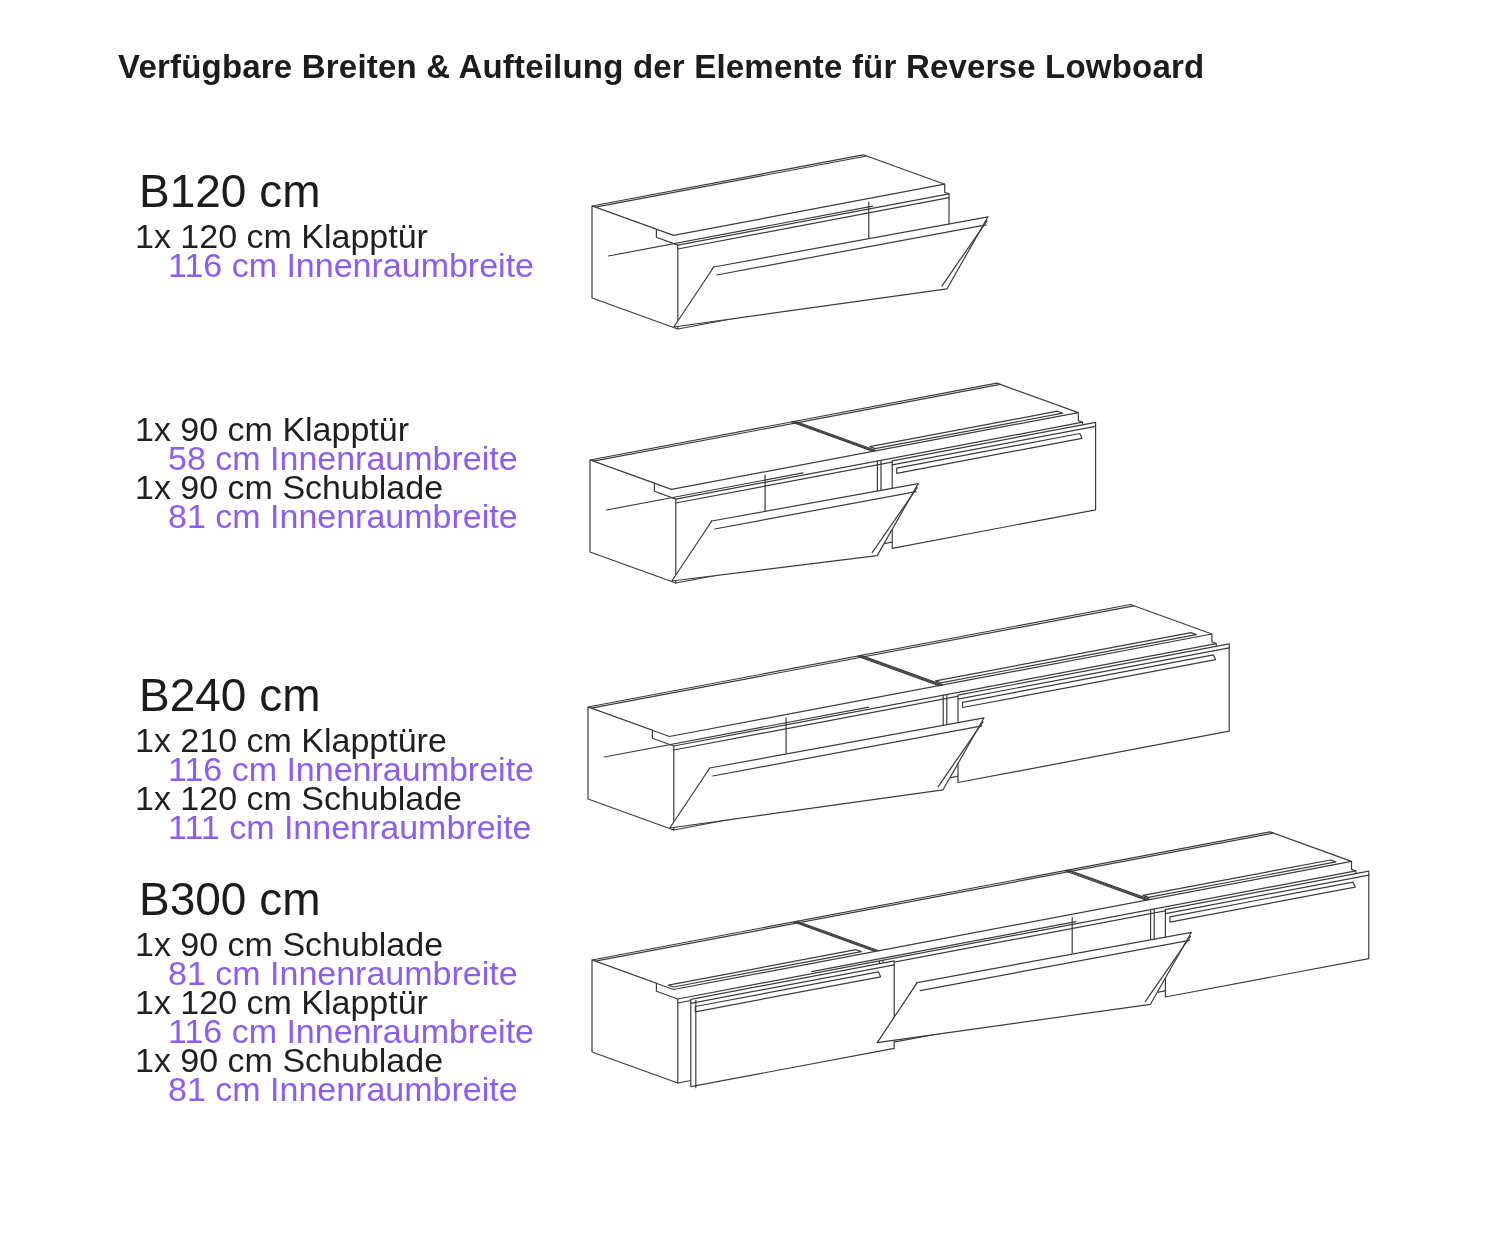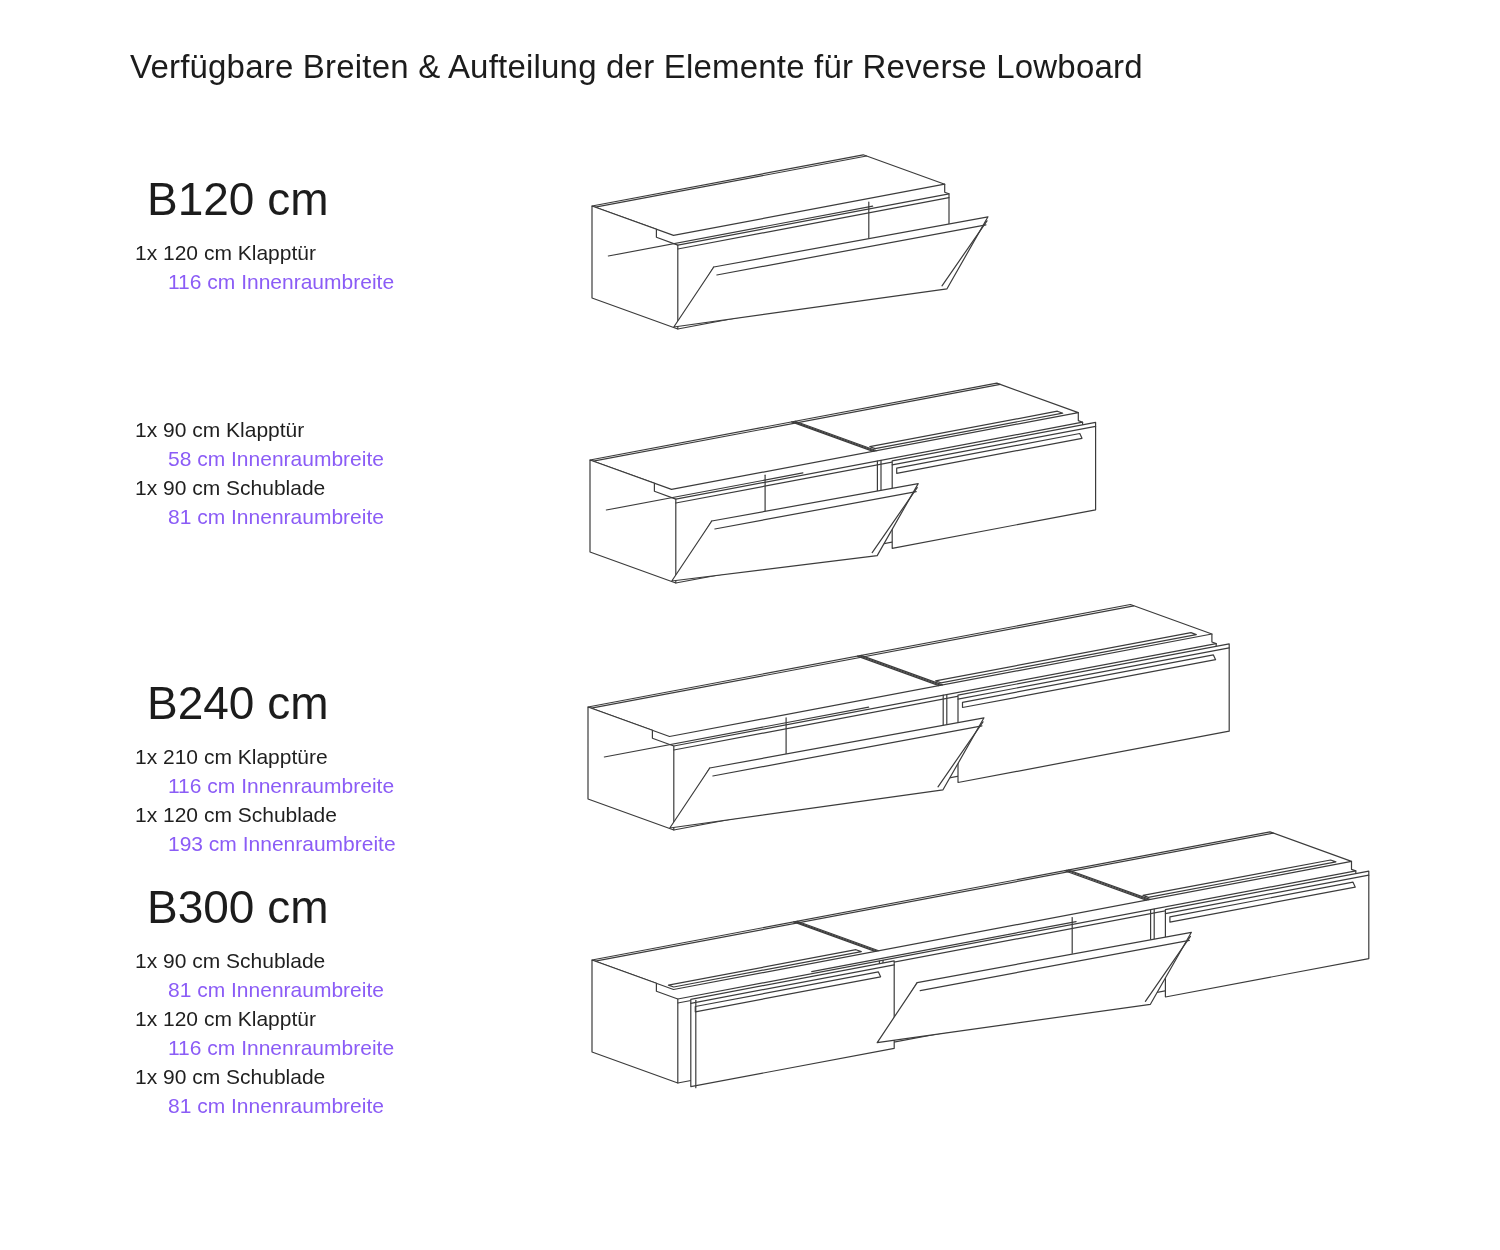--- a/index.html
+++ b/index.html
@@ -1,28 +1,28 @@
 <!DOCTYPE html>
 <html><head>
 <meta charset="utf-8">
 <style>
   html,body{margin:0;padding:0;background:#ffffff;}
   body{
     position:relative;width:1500px;height:1250px;overflow:hidden;
     font-family:"Liberation Sans", sans-serif;color:#202020;
   }
   .title{
-    position:absolute;left:130px;top:48px;margin:0;
-    font-size:33px;font-weight:400;letter-spacing:.2px;color:#1c1c1c;white-space:nowrap;
+    position:absolute;left:118px;top:48px;margin:0;
+    font-size:33px;font-weight:700;letter-spacing:.2px;color:#1c1c1c;white-space:nowrap;
   }
   .sec{position:absolute;left:135px;}
   .sec h2{
-    margin:12px;font-size:46px;line-height:54px;font-weight:400;color:#1c1c1c;white-space:nowrap;
+    margin:4px;font-size:46px;line-height:54px;font-weight:400;color:#1c1c1c;white-space:nowrap;
   }
-  .lines{margin-top:2px;font-size:21px;line-height:29px;color:#1f1f1f;}
+  .lines{margin-top:2px;font-size:34px;line-height:29px;color:#1f1f1f;}
   .line{white-space:nowrap;}
   .line.muted{color:#8b5cf6;padding-left:33px;}
   svg.draw{position:absolute;overflow:visible;}
   svg.draw path{fill:none;stroke:#3c3c3c;stroke-width:1.2;stroke-linejoin:round;stroke-linecap:round;}
   svg.draw path.f{fill:#ffffff;}
 </style>
 </head>
 <body>
 
 <h1 class="title">Verfügbare Breiten &amp; Aufteilung der Elemente für Reverse Lowboard</h1>
@@ -43,21 +43,21 @@
     <div class="line muted">81 cm Innenraumbreite</div>
   </div>
 </section>
 
 <section class="sec" style="top:664px">
   <h2>B240 cm</h2>
   <div class="lines">
     <div class="line">1x 210 cm Klapptüre</div>
     <div class="line muted">116 cm Innenraumbreite</div>
     <div class="line">1x 120 cm Schublade</div>
-    <div class="line muted">193 cm Innenraumbreite</div>
+    <div class="line muted">111 cm Innenraumbreite</div>
   </div>
 </section>
 
 <section class="sec" style="top:868px">
   <h2>B300 cm</h2>
   <div class="lines">
     <div class="line">1x 90 cm Schublade</div>
     <div class="line muted">81 cm Innenraumbreite</div>
     <div class="line">1x 120 cm Klapptür</div>
     <div class="line muted">116 cm Innenraumbreite</div>

